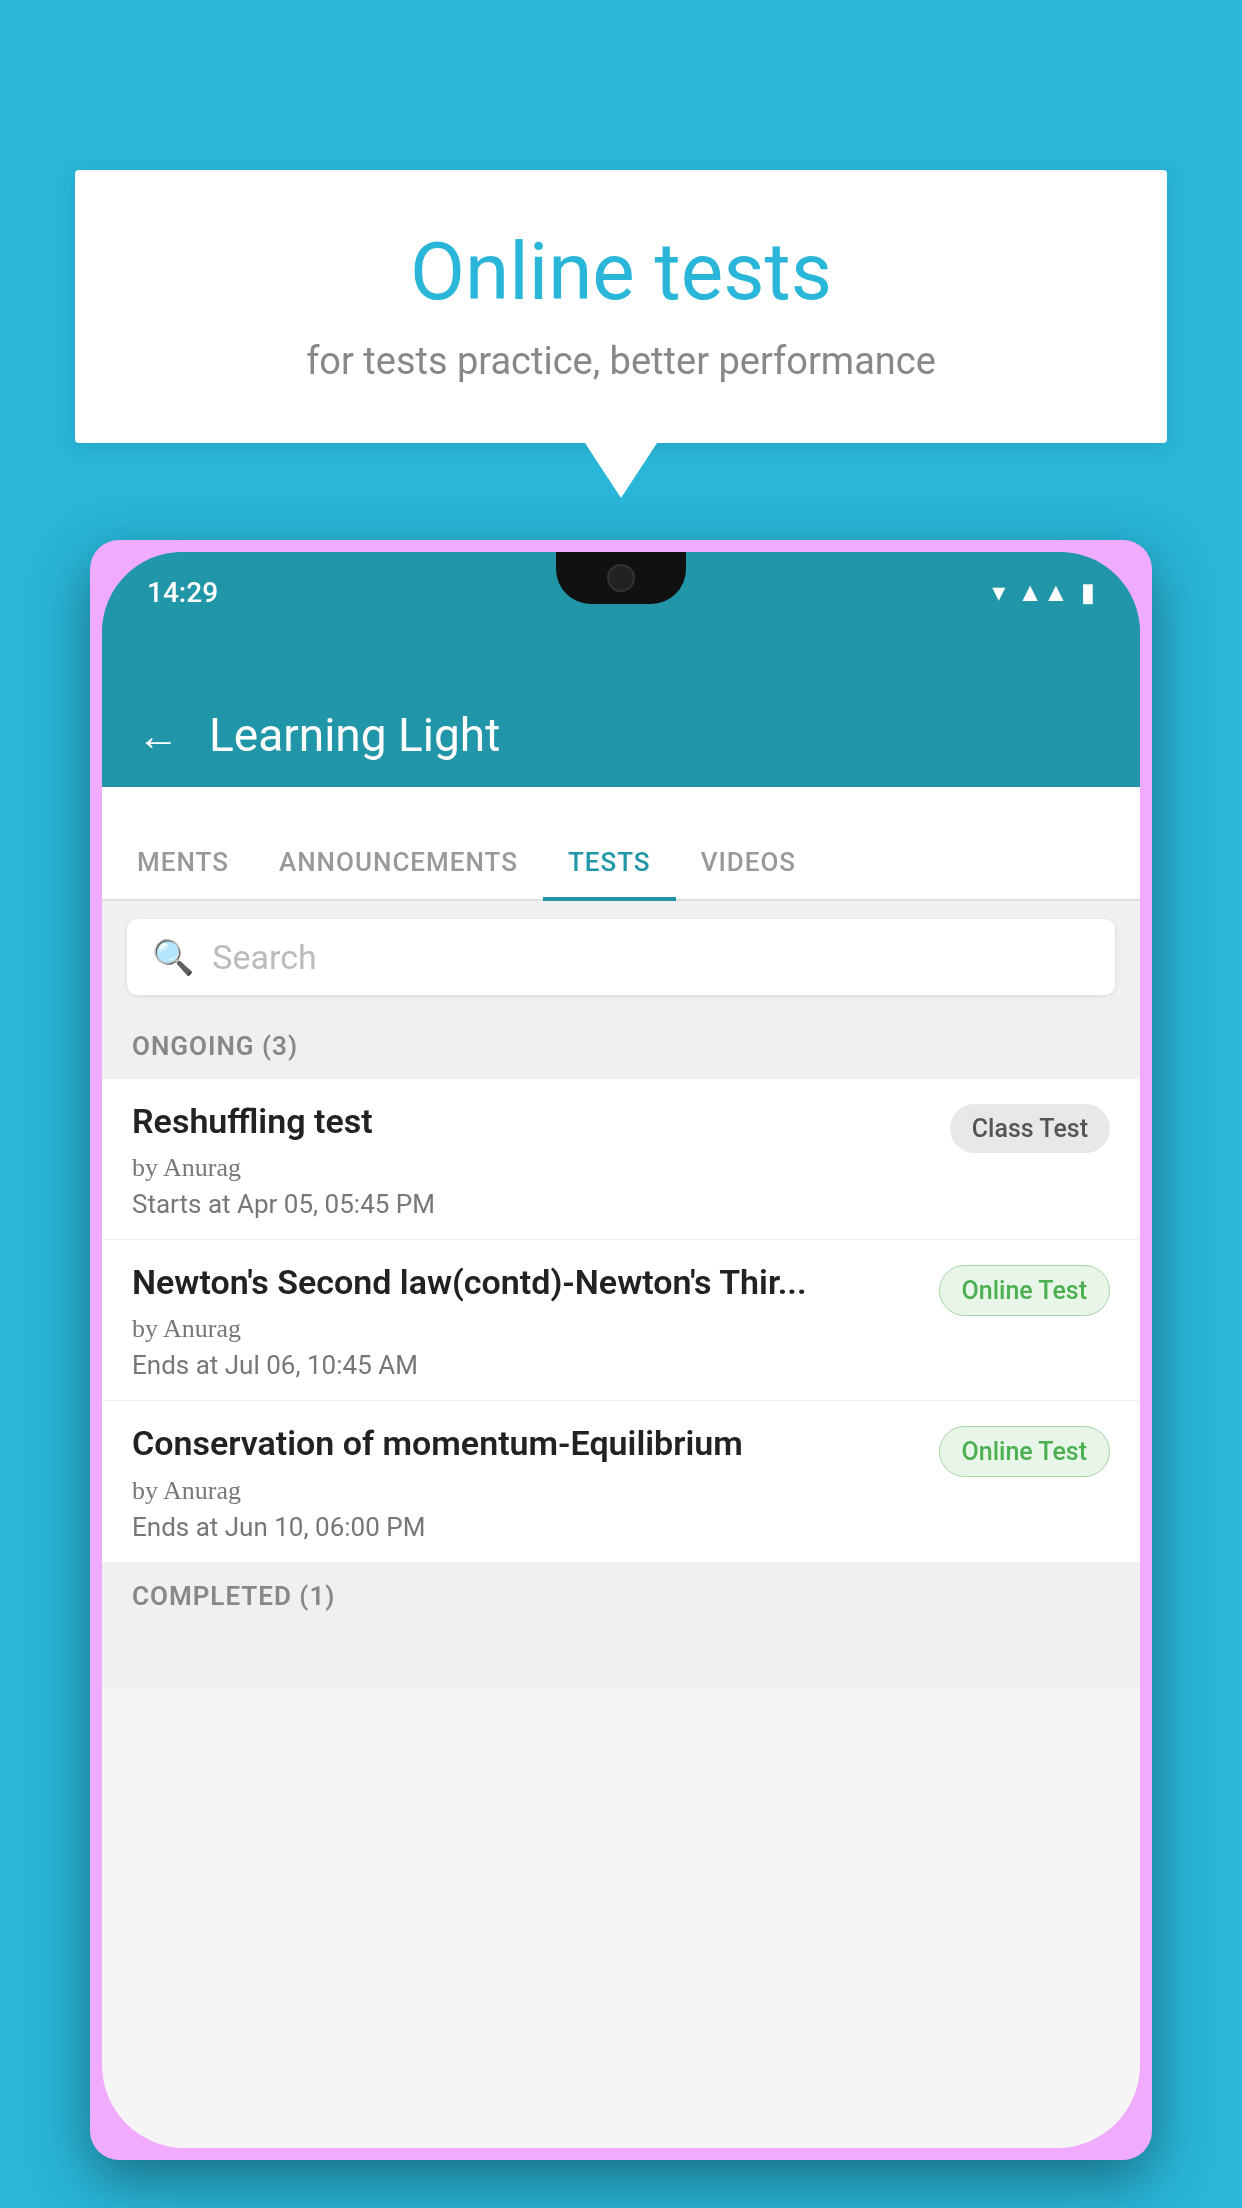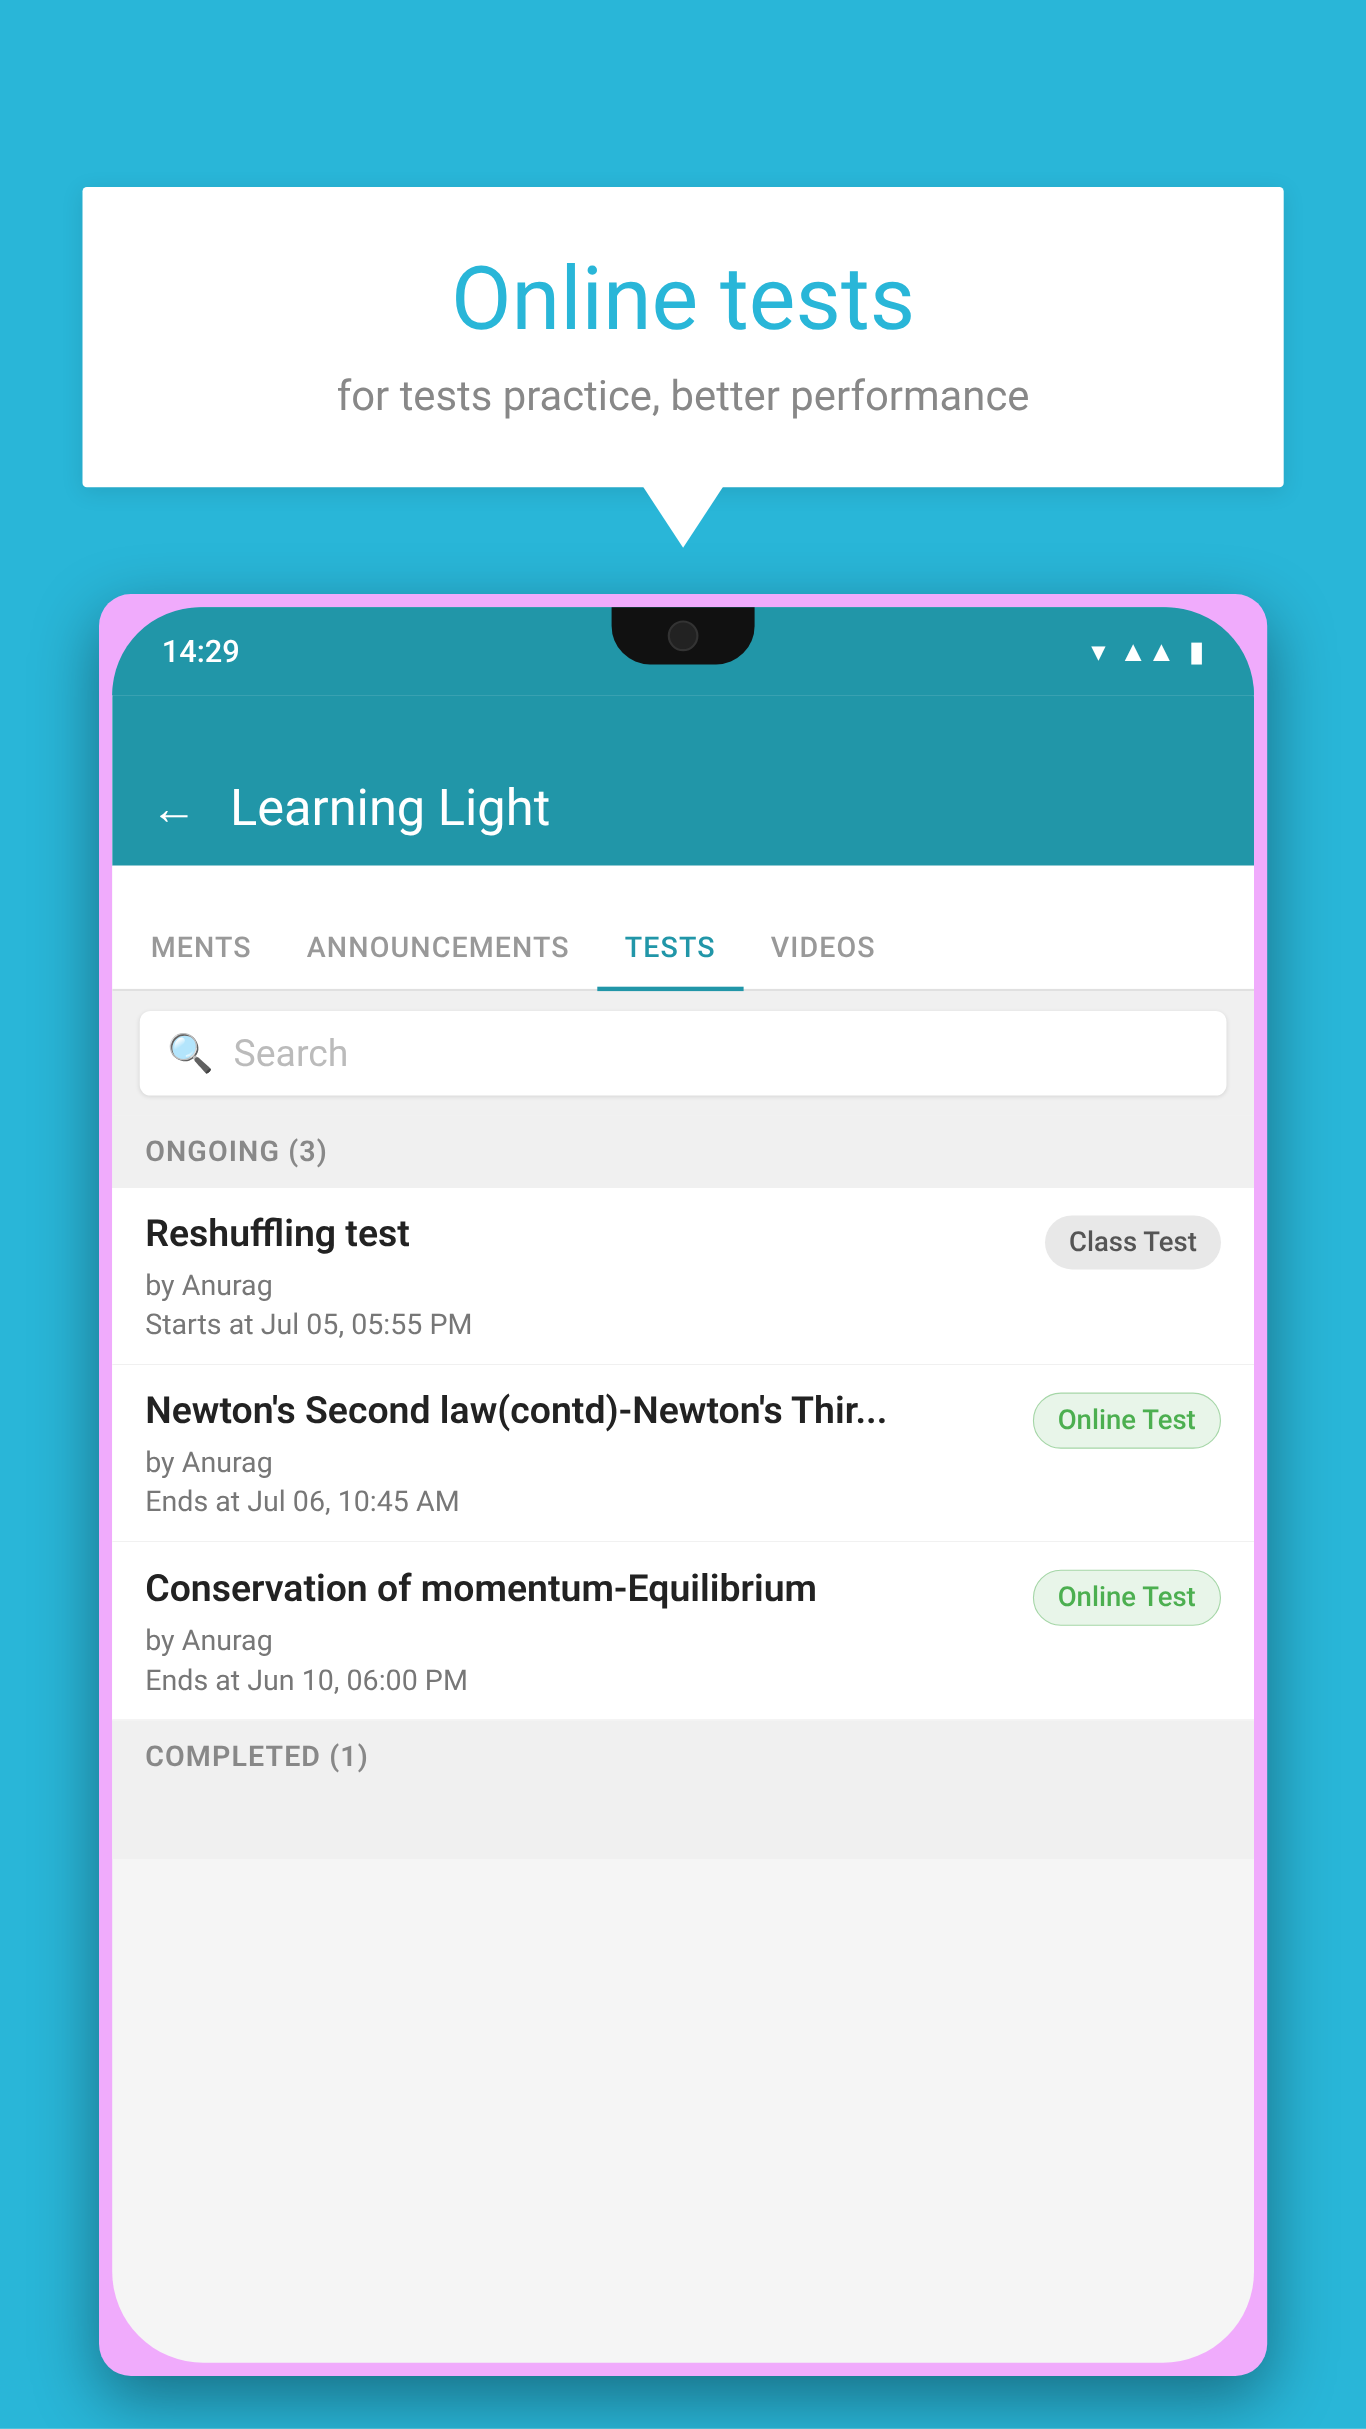--- a/index.html
+++ b/index.html
@@ -258,20 +258,21 @@
       font-weight: 600;
       color: #222;
       margin-bottom: 10px;
       line-height: 1.3;
     }
 
     .test-by {
       font-size: 26px;
       color: #777;
       margin-bottom: 6px;
+      font-family: Liberation Serif, serif;
     }
 
     .test-time {
       font-size: 26px;
       color: #777;
     }
 
     .test-badge {
       border-radius: 30px;
       padding: 10px 22px;
@@ -359,21 +360,21 @@
       </div>
 
       <div class="section-header">ONGOING (3)</div>
 
       <div class="test-list">
 
         <div class="test-item">
           <div class="test-info">
             <div class="test-name">Reshuffling test</div>
             <div class="test-by">by Anurag</div>
-            <div class="test-time">Starts at  Jul 05, 05:55 PM</div>
+            <div class="test-time">Starts at  Apr 05, 05:45 PM</div>
           </div>
           <span class="test-badge badge-class">Class Test</span>
         </div>
 
         <div class="test-item">
           <div class="test-info">
             <div class="test-name">Newton's Second law(contd)-Newton's Thir...</div>
             <div class="test-by">by Anurag</div>
             <div class="test-time">Ends at  Jul 06, 10:45 AM</div>
           </div>

